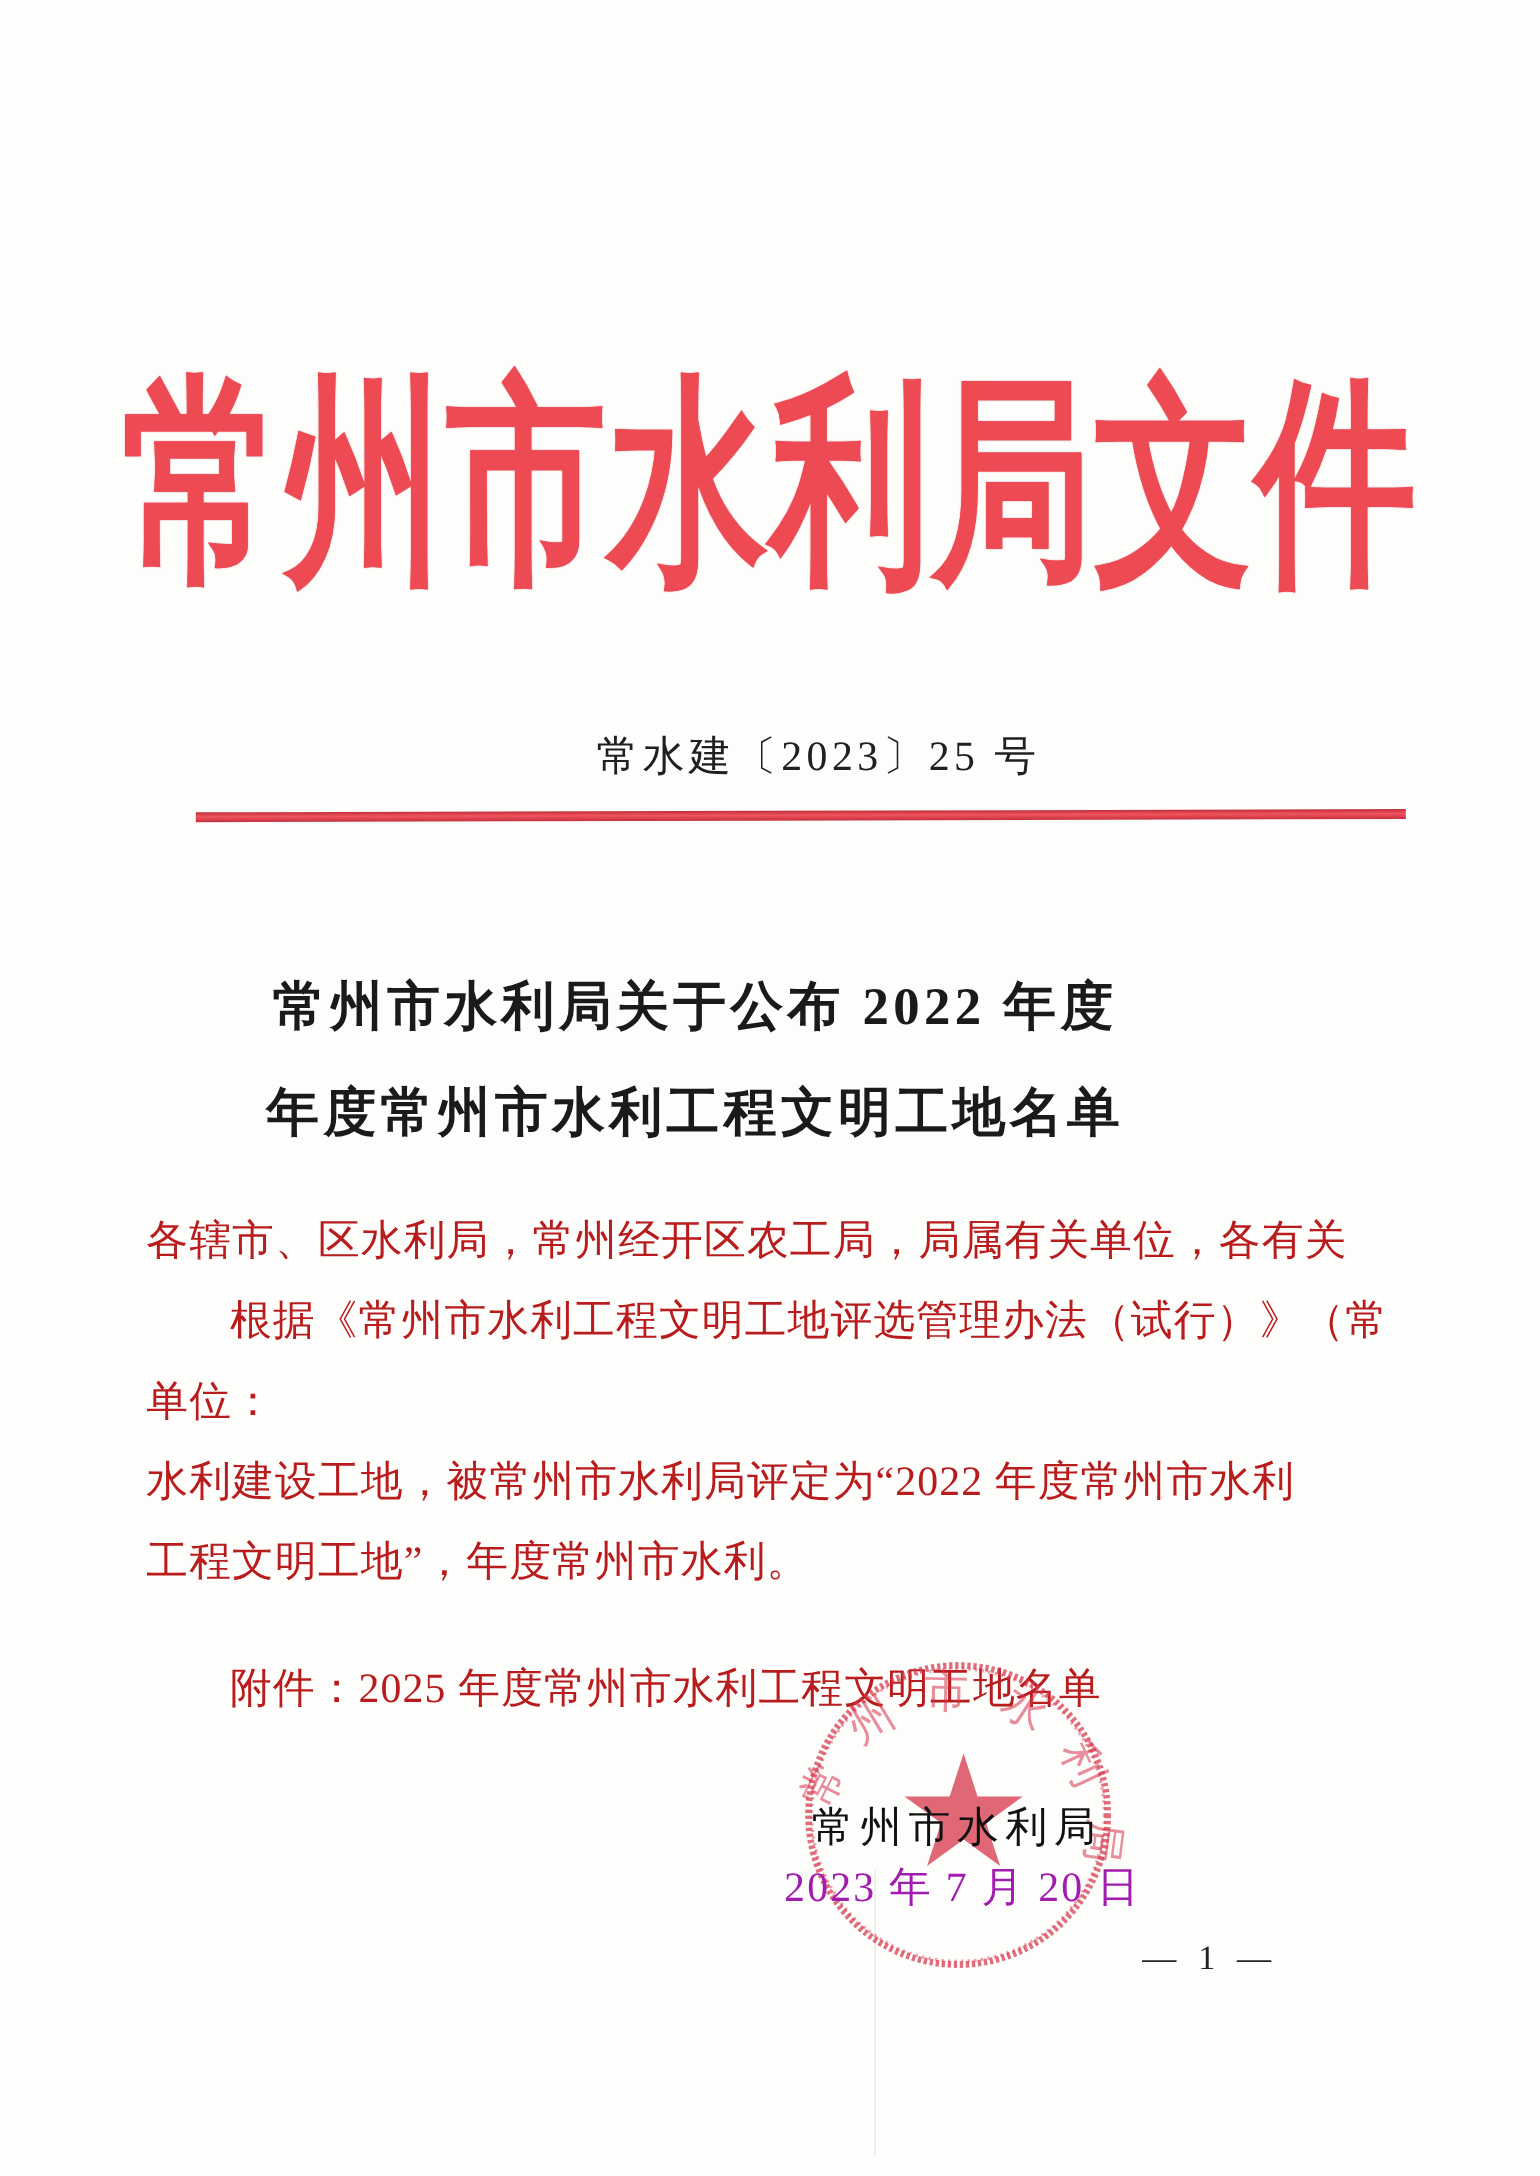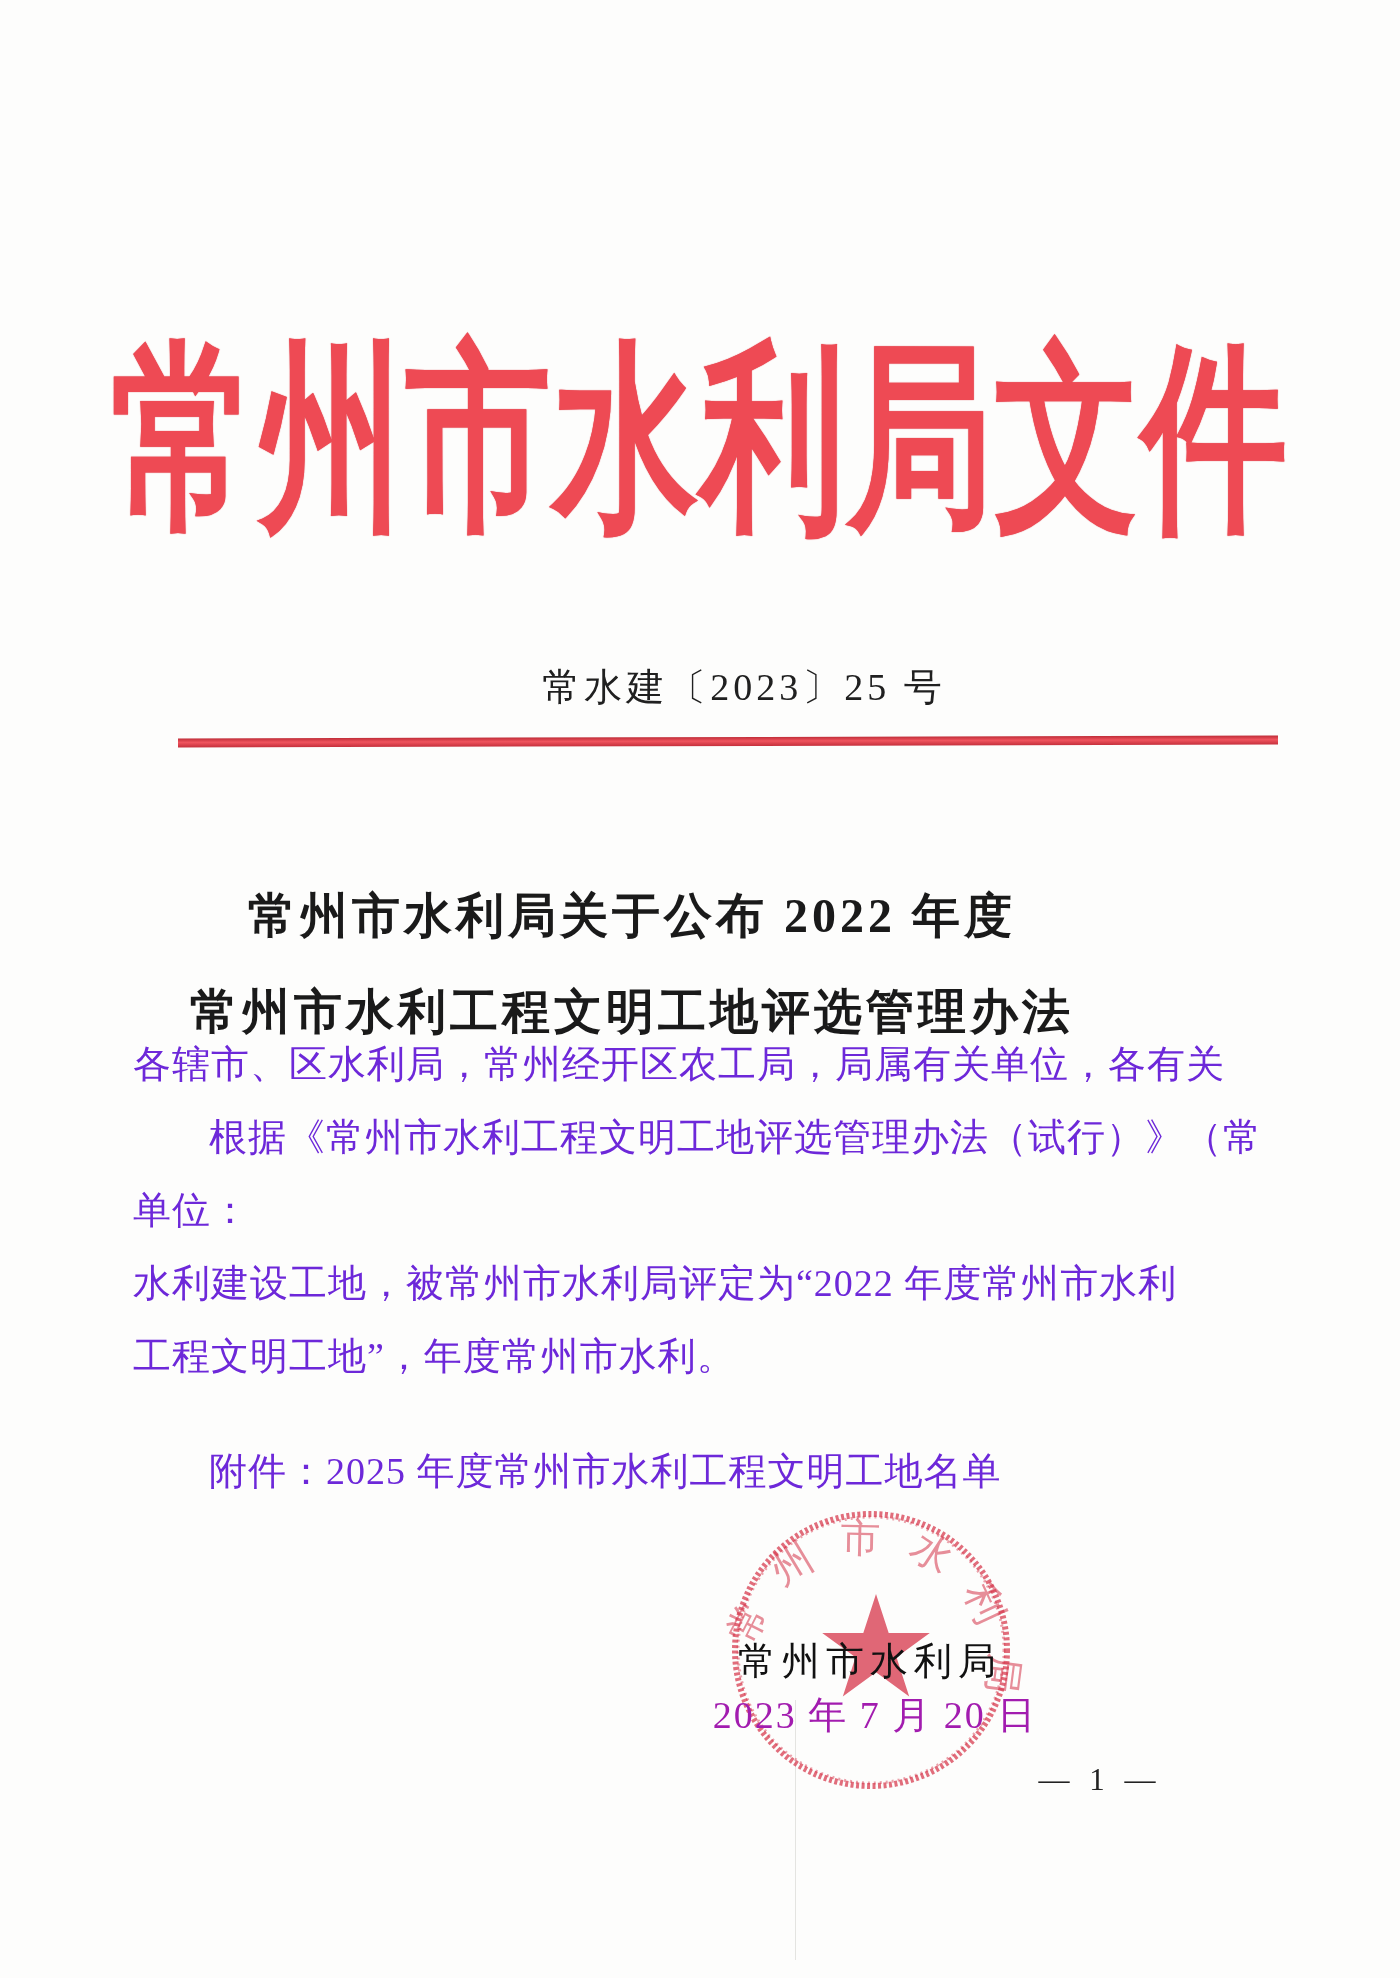--- a/index.html
+++ b/index.html
@@ -36,22 +36,22 @@
 
   
   .doc-title{
     top:868px;left:0;width:1264px;text-align:center;
     font-size:48px;font-weight:bold;color:#1a1a1a;
     line-height:96px;letter-spacing:4px;
   }
 
   
   .body-block{
-    top:1028px;left:133px;width:1140px;
-    font-size:38px;line-height:73px;color:#6d28d9;
+    top:1092px;left:133px;width:1140px;
+    font-size:38px;line-height:73px;color:#b91c1c;
     letter-spacing:1px;
   }
   .line{white-space:nowrap;}
   .indent{text-indent:2em;}
   .attachment{margin-top:42px;text-indent:2em;white-space:nowrap;}
 
   
   .sig-org{
     top:1636px;left:690px;width:360px;text-align:center;
     font-size:38px;color:#111;letter-spacing:6px;z-index:3;
@@ -80,21 +80,21 @@
 <body>
 
 <div class="abs org-title">常州市水利局文件</div>
 
 <div class="abs doc-number">常水建〔2023〕25 号</div>
 
 <div class="abs red-rule"></div>
 
 <div class="abs doc-title">
   <div>常州市水利局关于公布 2022 年度</div>
-  <div>常州市水利工程文明工地评选管理办法</div>
+  <div>年度常州市水利工程文明工地名单</div>
 </div>
 
 <div class="abs body-block">
   <div class="line">各辖市、区水利局，常州经开区农工局，局属有关单位，各有关</div>
   <div class="line indent">根据《常州市水利工程文明工地评选管理办法（试行）》（常</div>
   <div class="line">单位：</div>
   <div class="line">水利建设工地，被常州市水利局评定为“2022 年度常州市水利</div>
   <div class="line">工程文明工地”，年度常州市水利。</div>
   <div class="line attachment">附件：2025 年度常州市水利工程文明工地名单</div>
 </div>

